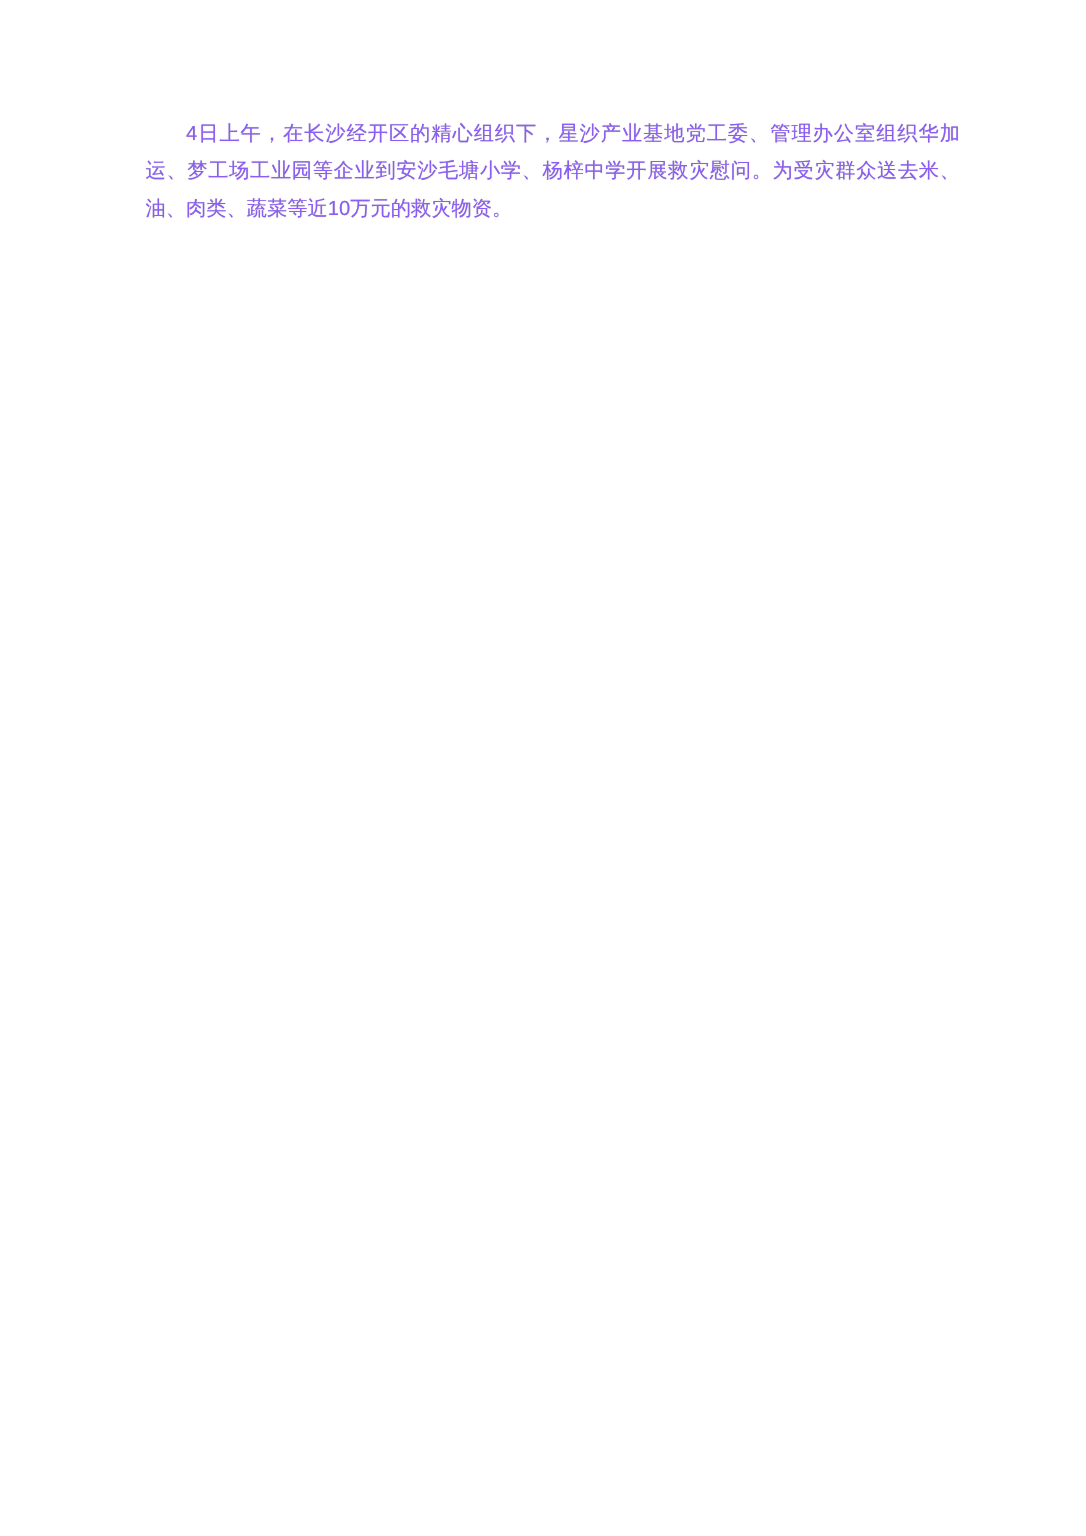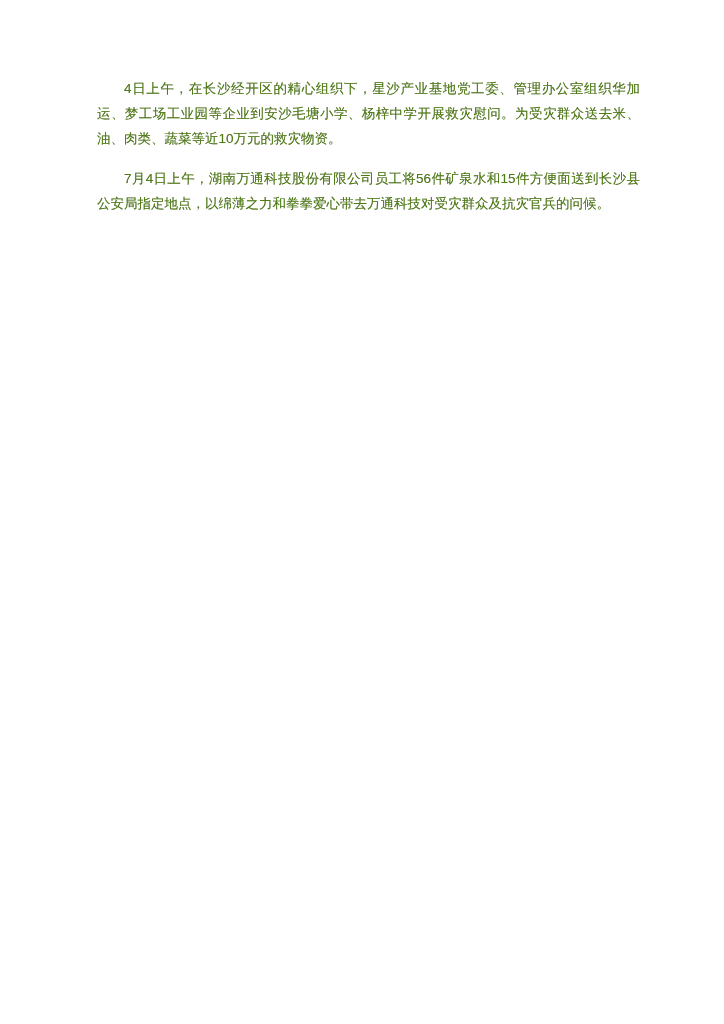--- a/index.html
+++ b/index.html
@@ -17,31 +17,30 @@
     background: #ffffff;
   }
   .doc-content {
     position: absolute;
     left: 97px;
     top: 76px;
     width: 543px;
     font-family: "Liberation Sans", "DejaVu Sans", sans-serif;
     font-size: 13.5px;
     line-height: 25px;
-    color: #4d7c0f;
+    color: #8b5cf6;
     text-align: justify;
     text-shadow: 0 0 0.6px rgba(70,70,70,0.45);
   }
   .doc-content p {
     margin: 0 0 15px 0;
     text-indent: 2em;
     word-break: break-all;
   }
 </style>
 </head>
 <body>
 
 <div class="page">
   <div class="doc-content">
     <p>4日上午，在长沙经开区的精心组织下，星沙产业基地党工委、管理办公室组织华加运、梦工场工业园等企业到安沙毛塘小学、杨梓中学开展救灾慰问。为受灾群众送去米、油、肉类、蔬菜等近10万元的救灾物资。</p>
-    <p>7月4日上午，湖南万通科技股份有限公司员工将56件矿泉水和15件方便面送到长沙县公安局指定地点，以绵薄之力和拳拳爱心带去万通科技对受灾群众及抗灾官兵的问候。</p>
   </div>
 </div>
 
 </body></html>

